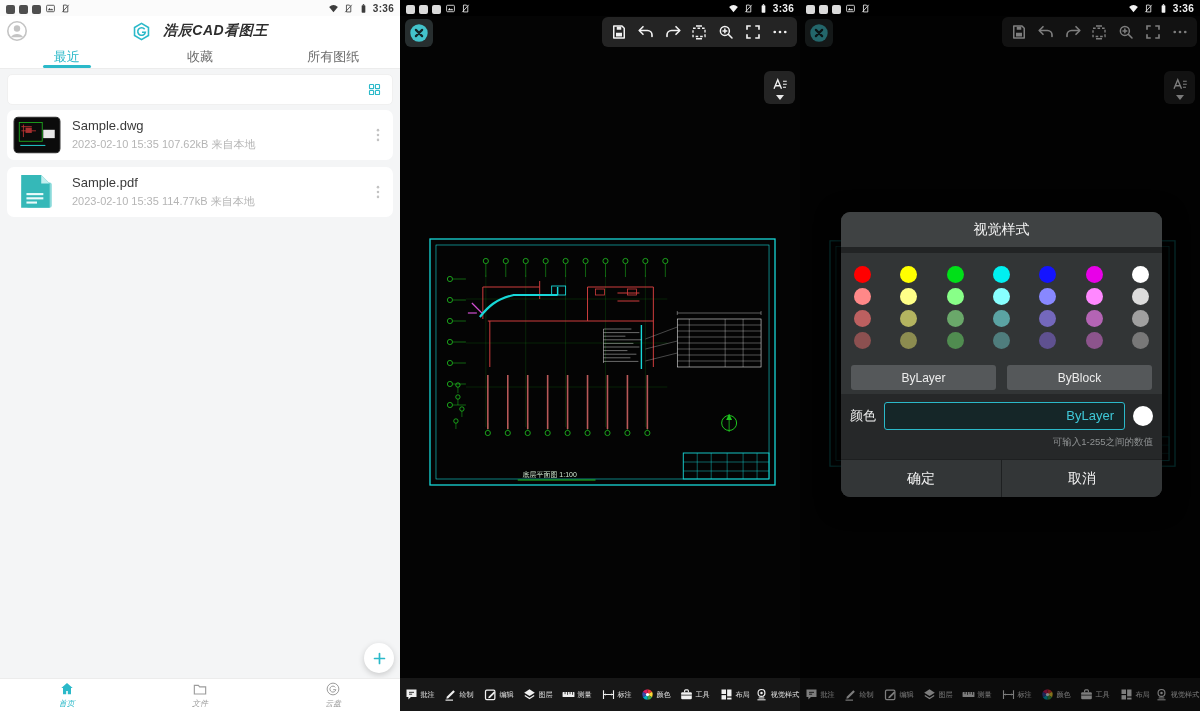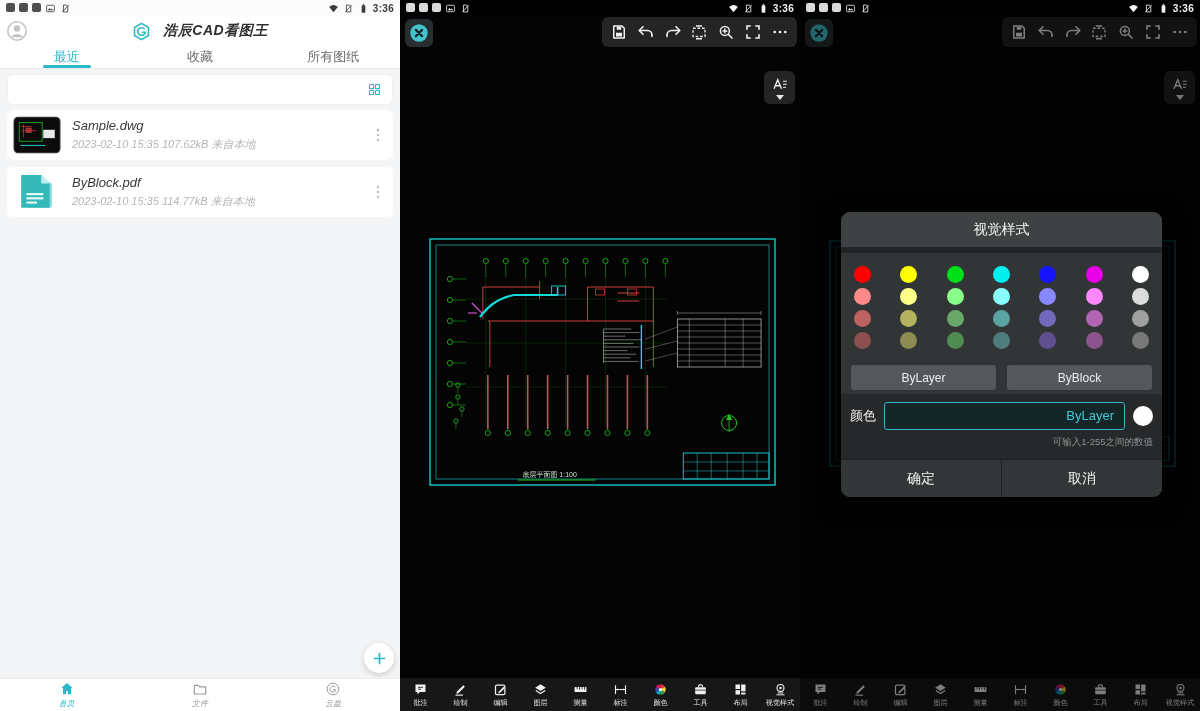--- a/index.html
+++ b/index.html
@@ -9,21 +9,21 @@
 
   .panel { position:absolute; top:0; height:711px; width:400px; overflow:hidden; }
   #panel-left { left:0; background:#f4f5f6; }
   #panel-mid { left:400px; background:#040404; }
   #panel-right { left:800px; background:#040404; }
 
   
   .statusbar { position:absolute; top:0; left:0; right:0; height:16px; display:flex; align-items:center; justify-content:space-between; padding:0 6px; z-index:40; }
   .statusbar.light { background:#fbfbfb; color:#3c3c3c; }
   .statusbar.dark { background:#000; color:#f2f2f2; }
-  .sb-left, .sb-right { display:flex; align-items:flex-start; gap:4px; }
+  .sb-left, .sb-right { display:flex; align-items:flex-end; gap:4px; }
   .sb-square { width:9px; height:9px; border-radius:2px; background:currentColor; opacity:.9; }
   .sb-ico { width:11px; height:11px; }
   .sb-ico svg { width:100%; height:100%; }
   .sb-time { font-size:10px; font-weight:bold; letter-spacing:.3px; }
 
   
   .app-header { position:absolute; top:16px; left:0; right:0; height:30px; background:#fff; display:flex; align-items:center; justify-content:center; }
   .avatar-btn { position:absolute; left:5px; top:3px; width:24px; height:24px; color:#c4c4c4; }
   .avatar-btn svg { width:100%; height:100%; }
   .app-logo { display:flex; align-items:center; gap:12px; }
@@ -33,21 +33,21 @@
 
   .tabs { position:absolute; top:46px; left:0; right:0; height:23px; background:#fff; display:flex; border-bottom:1px solid #ececec; }
   .tab { flex:1; position:relative; display:flex; align-items:center; justify-content:center; font-size:13px; color:#6c6c6c; cursor:pointer; }
   .tab.active { color:var(--accent); }
   .tab-underline { position:absolute; bottom:0; left:50%; transform:translateX(-50%); width:48px; height:3px; border-radius:2px; background:var(--accent); }
 
   .list-toolbar { position:absolute; top:74px; left:7px; right:7px; height:31px; background:#fff; border-radius:5px; display:flex; align-items:center; justify-content:flex-end; padding:0 10px; border:1px solid #f0f0f0; }
   .grid-view-btn { width:15px; height:15px; color:var(--accent); }
   .grid-view-btn svg { width:100%; height:100%; }
 
-  .file-list { position:absolute; top:110px; left:7px; right:7px;font-style:italic; }
+  .file-list { position:absolute; top:110px; left:7px; right:7px; }
   .file-card { height:50px; background:#fff; border-radius:7px; margin-bottom:7px; display:flex; align-items:center; padding:0 6px; position:relative; }
   .file-thumb { width:48px; height:38px; flex:0 0 48px; display:flex; align-items:center; justify-content:center; position:relative; }
   .file-thumb svg { width:100%; height:100%; }
   .file-info { flex:1; padding-left:11px; }
   .file-name { font-size:13px; color:#3a3a3a; margin-bottom:4px; }
   .file-meta { font-size:11px; color:#b5b5b5; }
   .file-menu { width:18px; height:18px; color:#c3c3c3; background:none; border:none; cursor:pointer; }
   .file-menu svg { width:100%; height:100%; }
 
   .fab-add { position:absolute; right:6px; bottom:38px; width:30px; height:30px; border-radius:50%; background:#fff; color:var(--accent); border:none; box-shadow:0 2px 6px rgba(0,0,0,.18); display:flex; align-items:center; justify-content:center; cursor:pointer; }
@@ -69,21 +69,21 @@
   .cad-abtn { position:absolute; top:71px; right:5px; width:31px; height:33px; background:#242424; border-radius:6px; border:none; color:#f2f2f2; cursor:pointer; display:flex; flex-direction:column; align-items:center; justify-content:center; z-index:20; }
   .cad-abtn .ab-ico { width:20px; height:18px; }
   .cad-abtn .ab-ico svg { width:100%; height:100%; }
   .caret-down { width:0; height:0; border-left:4px solid transparent; border-right:4px solid transparent; border-top:5px solid #e8e8e8; margin-top:1px; }
 
   .cad-drawing { position:absolute; left:28px; top:237px; width:349px; height:250px; }
   .cad-drawing svg { width:100%; height:100%; }
   #panel-right .cad-drawing { top:239px; height:229px; opacity:.38; }
 
   .cad-bottom-toolbar { position:absolute; bottom:0; left:0; right:0; height:33px; background:#171717; display:flex; z-index:20; }
-  .cbt-item { flex:1; display:flex; flex-direction:column; align-items:center; justify-content:center; gap:1px; color:#f0f0f0; cursor:pointer; }
+  .cbt-item { flex:1; display:flex; flex-direction:row; align-items:center; justify-content:center; gap:1px; color:#f0f0f0; cursor:pointer; }
   .cbt-icon { width:15px; height:15px; }
   .cbt-icon svg { width:100%; height:100%; }
   .cbt-label { font-size:7.5px; color:#e4e4e4; white-space:nowrap; transform:scale(.95); }
 
   .modal-overlay { position:absolute; left:0; right:0; top:16px; bottom:0; background:rgba(0,0,0,.48); z-index:25; }
 
   
   .color-dialog { position:absolute; left:41px; top:212px; width:321px; height:285px; background:#2e3132; border-radius:9px; z-index:30; box-shadow:0 6px 24px rgba(0,0,0,.6); }
   .dlg-titlebar { position:absolute; top:0; left:0; right:0; height:35px; background:#3f4243; border-radius:9px 9px 0 0; display:flex; align-items:center; justify-content:center; font-size:14px; color:#f2f2f2; }
   .dlg-strip { position:absolute; top:35px; left:0; right:0; height:6px; background:#222425; }
@@ -221,21 +221,21 @@
           <svg viewBox="0 0 40 36">
             <rect x="10" y="9" width="24" height="24" rx="2" fill="#8adada"></rect>
             <path d="M5 2h19l8 8v23H5z" fill="#35b8b8"></path>
             <path d="M24 2l8 8h-8z" fill="#c2efef"></path>
             <rect x="10" y="19" width="16" height="2" fill="#eafafa"></rect>
             <rect x="10" y="23" width="16" height="2" fill="#eafafa"></rect>
             <rect x="10" y="27" width="10" height="2" fill="#eafafa"></rect>
           </svg>
         </div>
         <div class="file-info">
-          <div class="file-name">ByBlock.pdf</div>
+          <div class="file-name">Sample.pdf</div>
           <div class="file-meta">2023-02-10 15:35  114.77kB  来自本地</div>
         </div>
         <button class="file-menu">
           <svg viewBox="0 0 24 24" fill="currentColor">
             <circle cx="12" cy="5.5" r="1.7"></circle>
             <circle cx="12" cy="12" r="1.7"></circle>
             <circle cx="12" cy="18.5" r="1.7"></circle>
           </svg>
         </button>
       </article>

